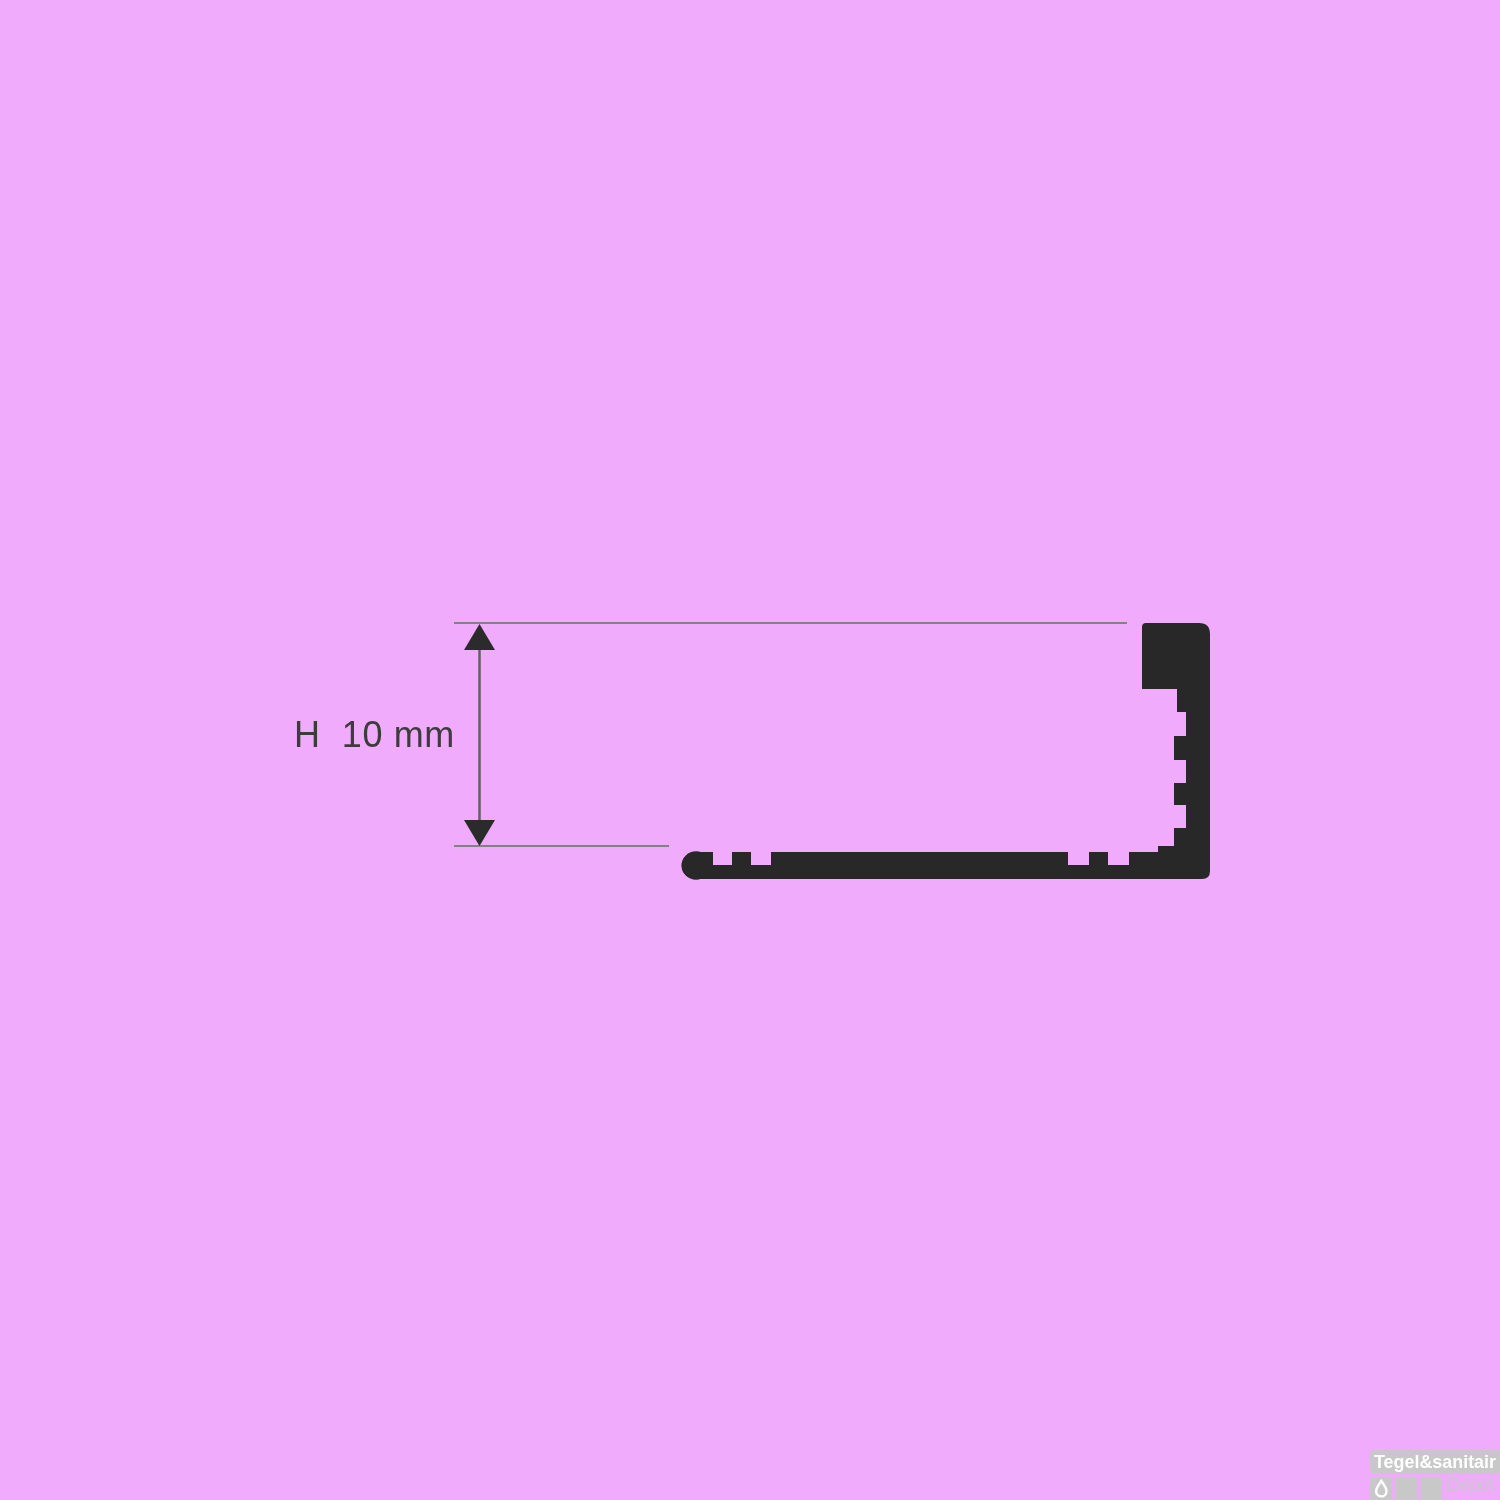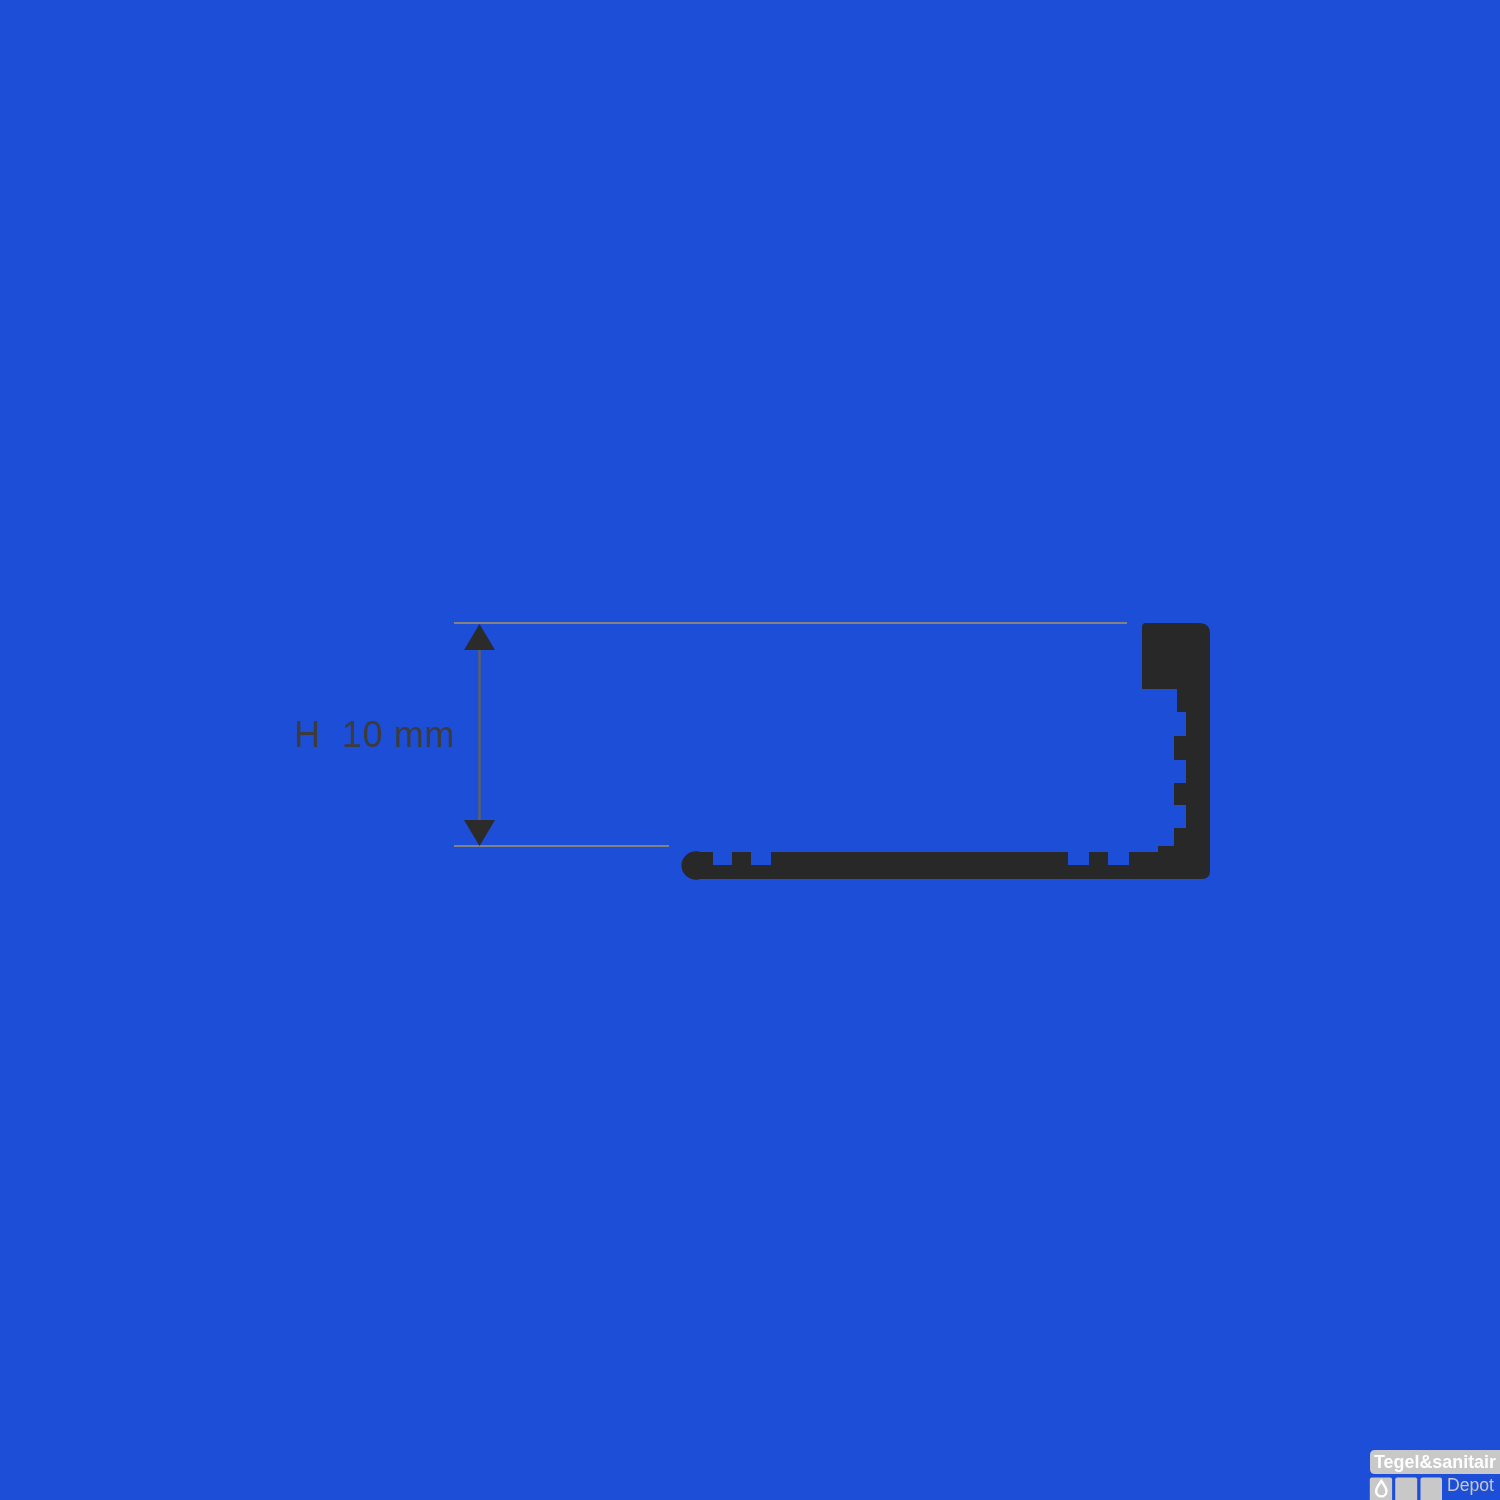--- a/index.html
+++ b/index.html
@@ -1,16 +1,16 @@
 <!DOCTYPE html>
 <html><head>
 <meta charset="utf-8">
 <style>
   html,body{margin:0;padding:0;background:#ffffff;}
-  #canvas{position:relative;width:1500px;height:1500px;background:#1d4ed8;overflow:hidden;font-family:"Liberation Sans",sans-serif;}
+  #canvas{position:relative;width:1500px;height:1500px;background:#f0abfc;overflow:hidden;font-family:"Liberation Sans",sans-serif;}
   svg{position:absolute;top:0;left:0;}
 </style>
 </head>
 <body>
 
 <div id="canvas">
 <svg width="1500" height="1500" viewBox="0 0 1500 1500">
 
   <line x1="454" y1="623" x2="1127" y2="623" stroke="#828282" stroke-width="2"></line>
 

